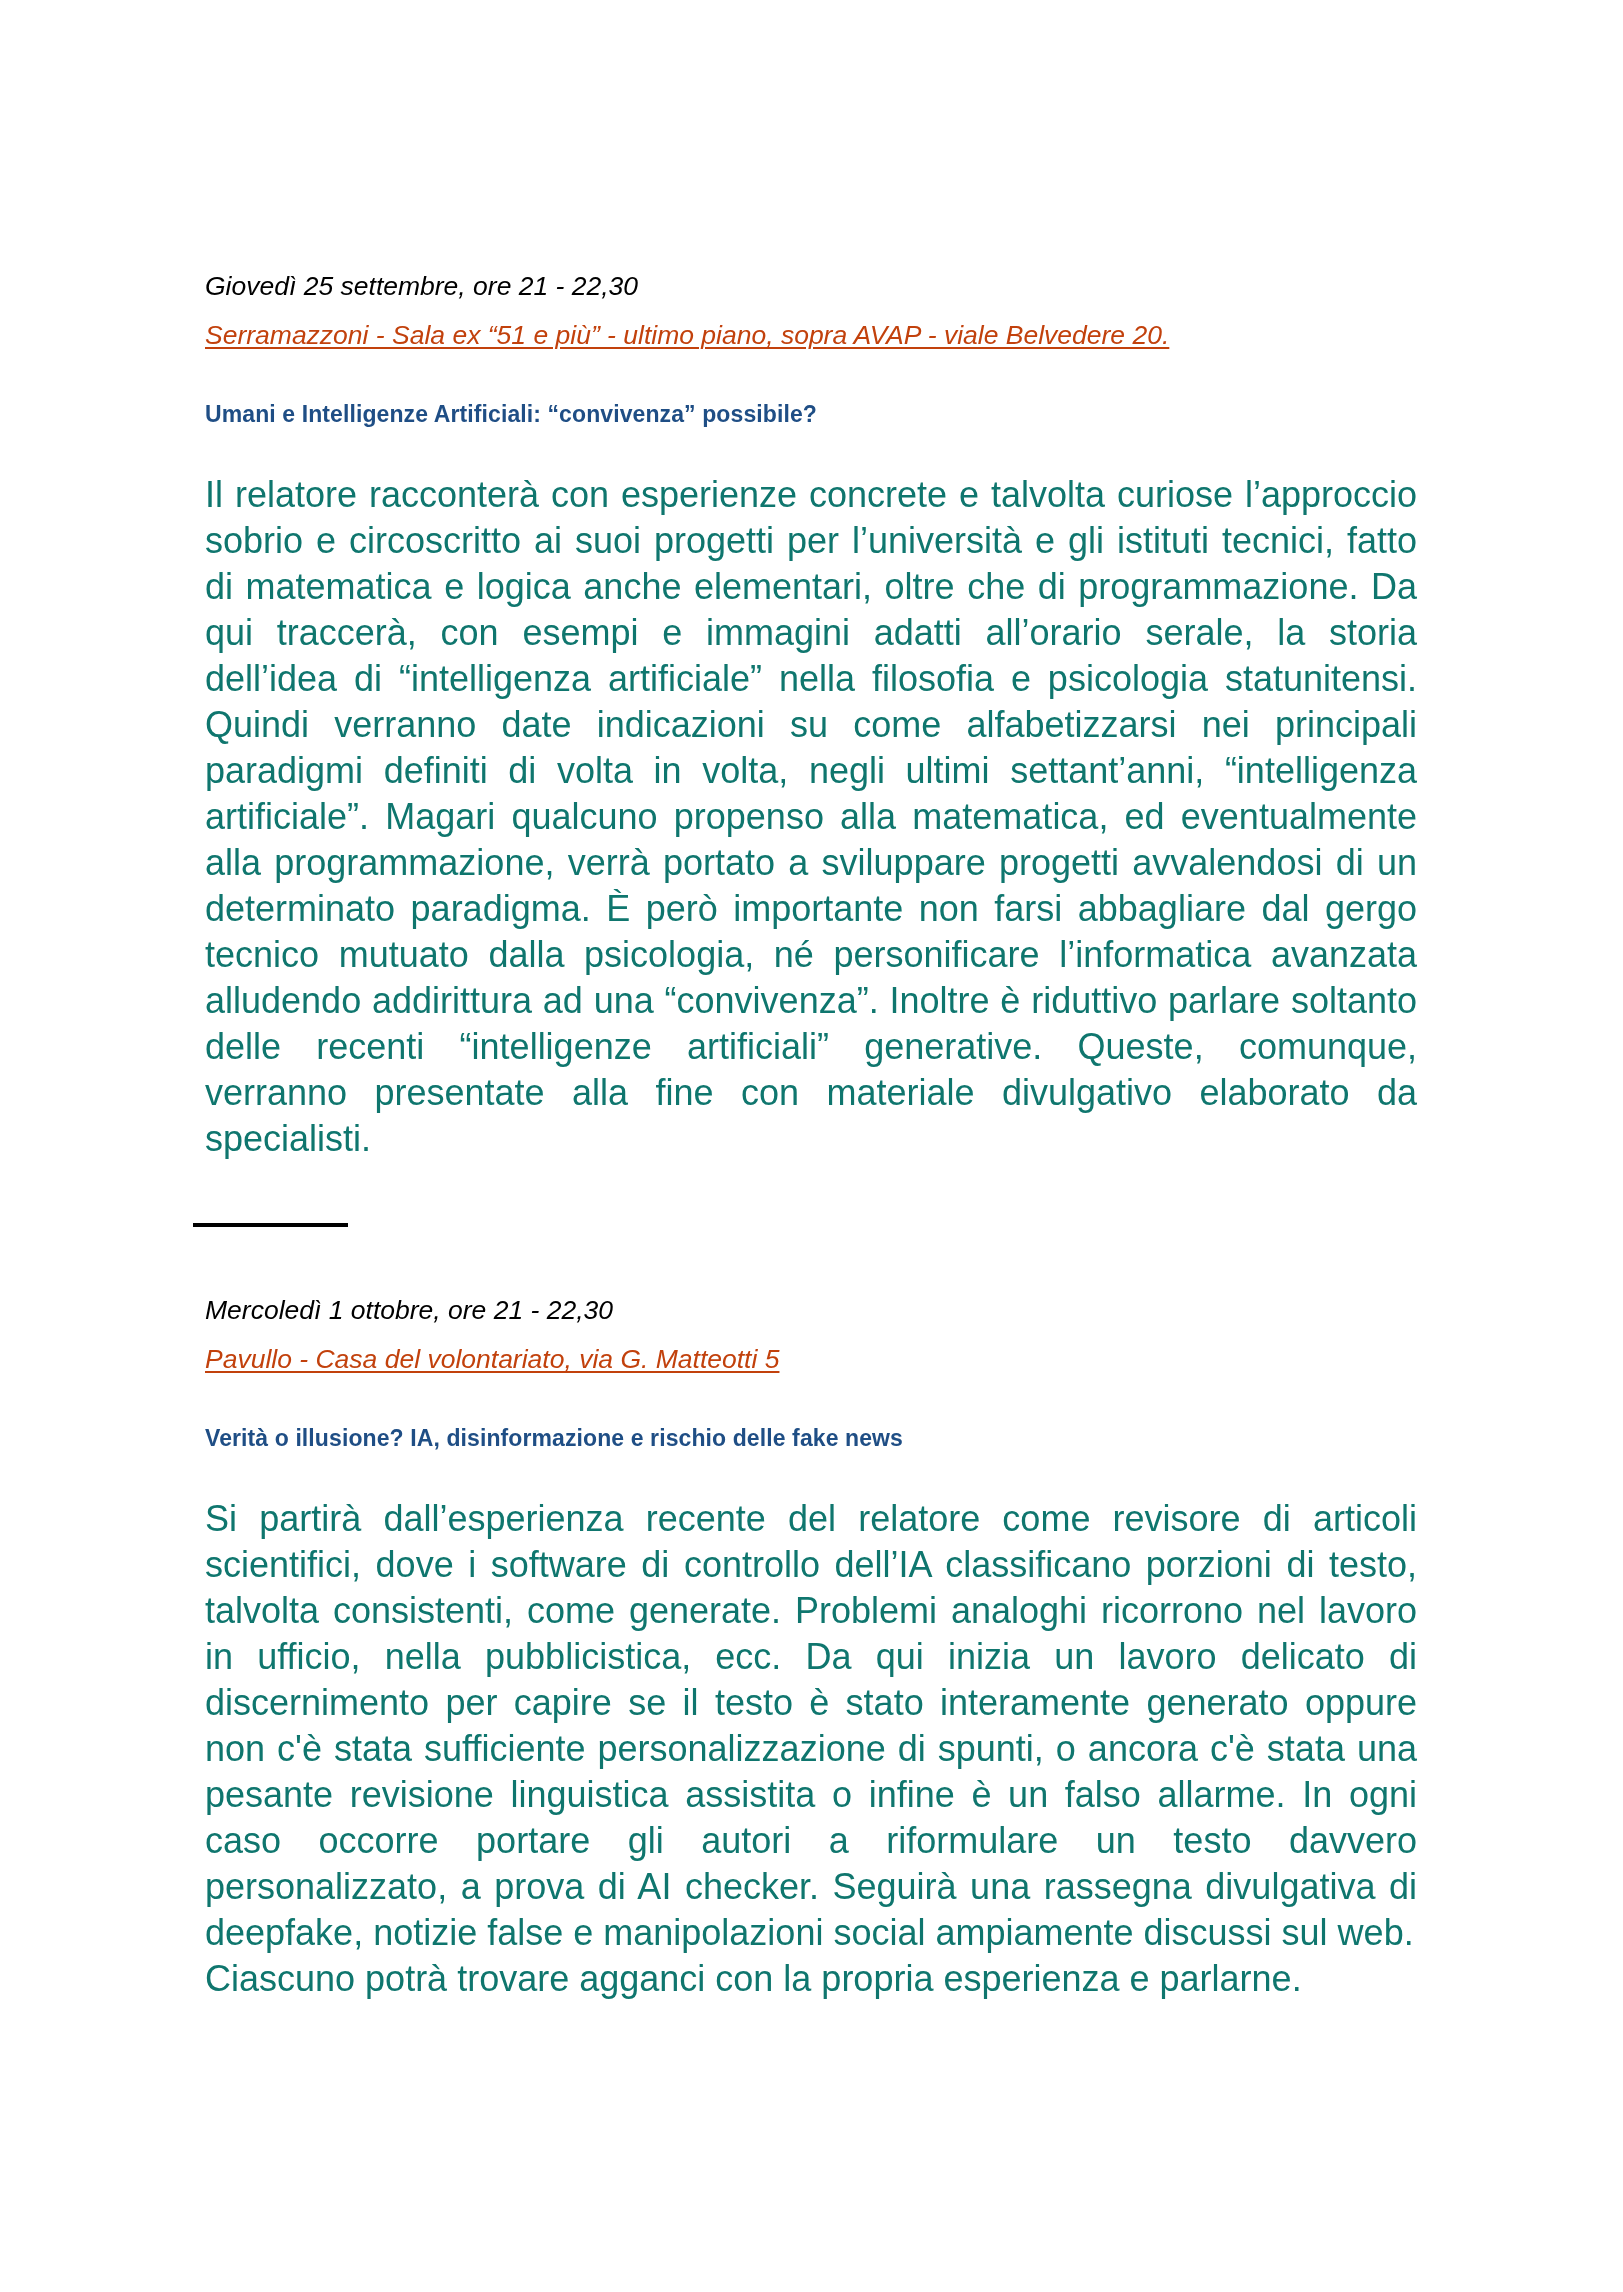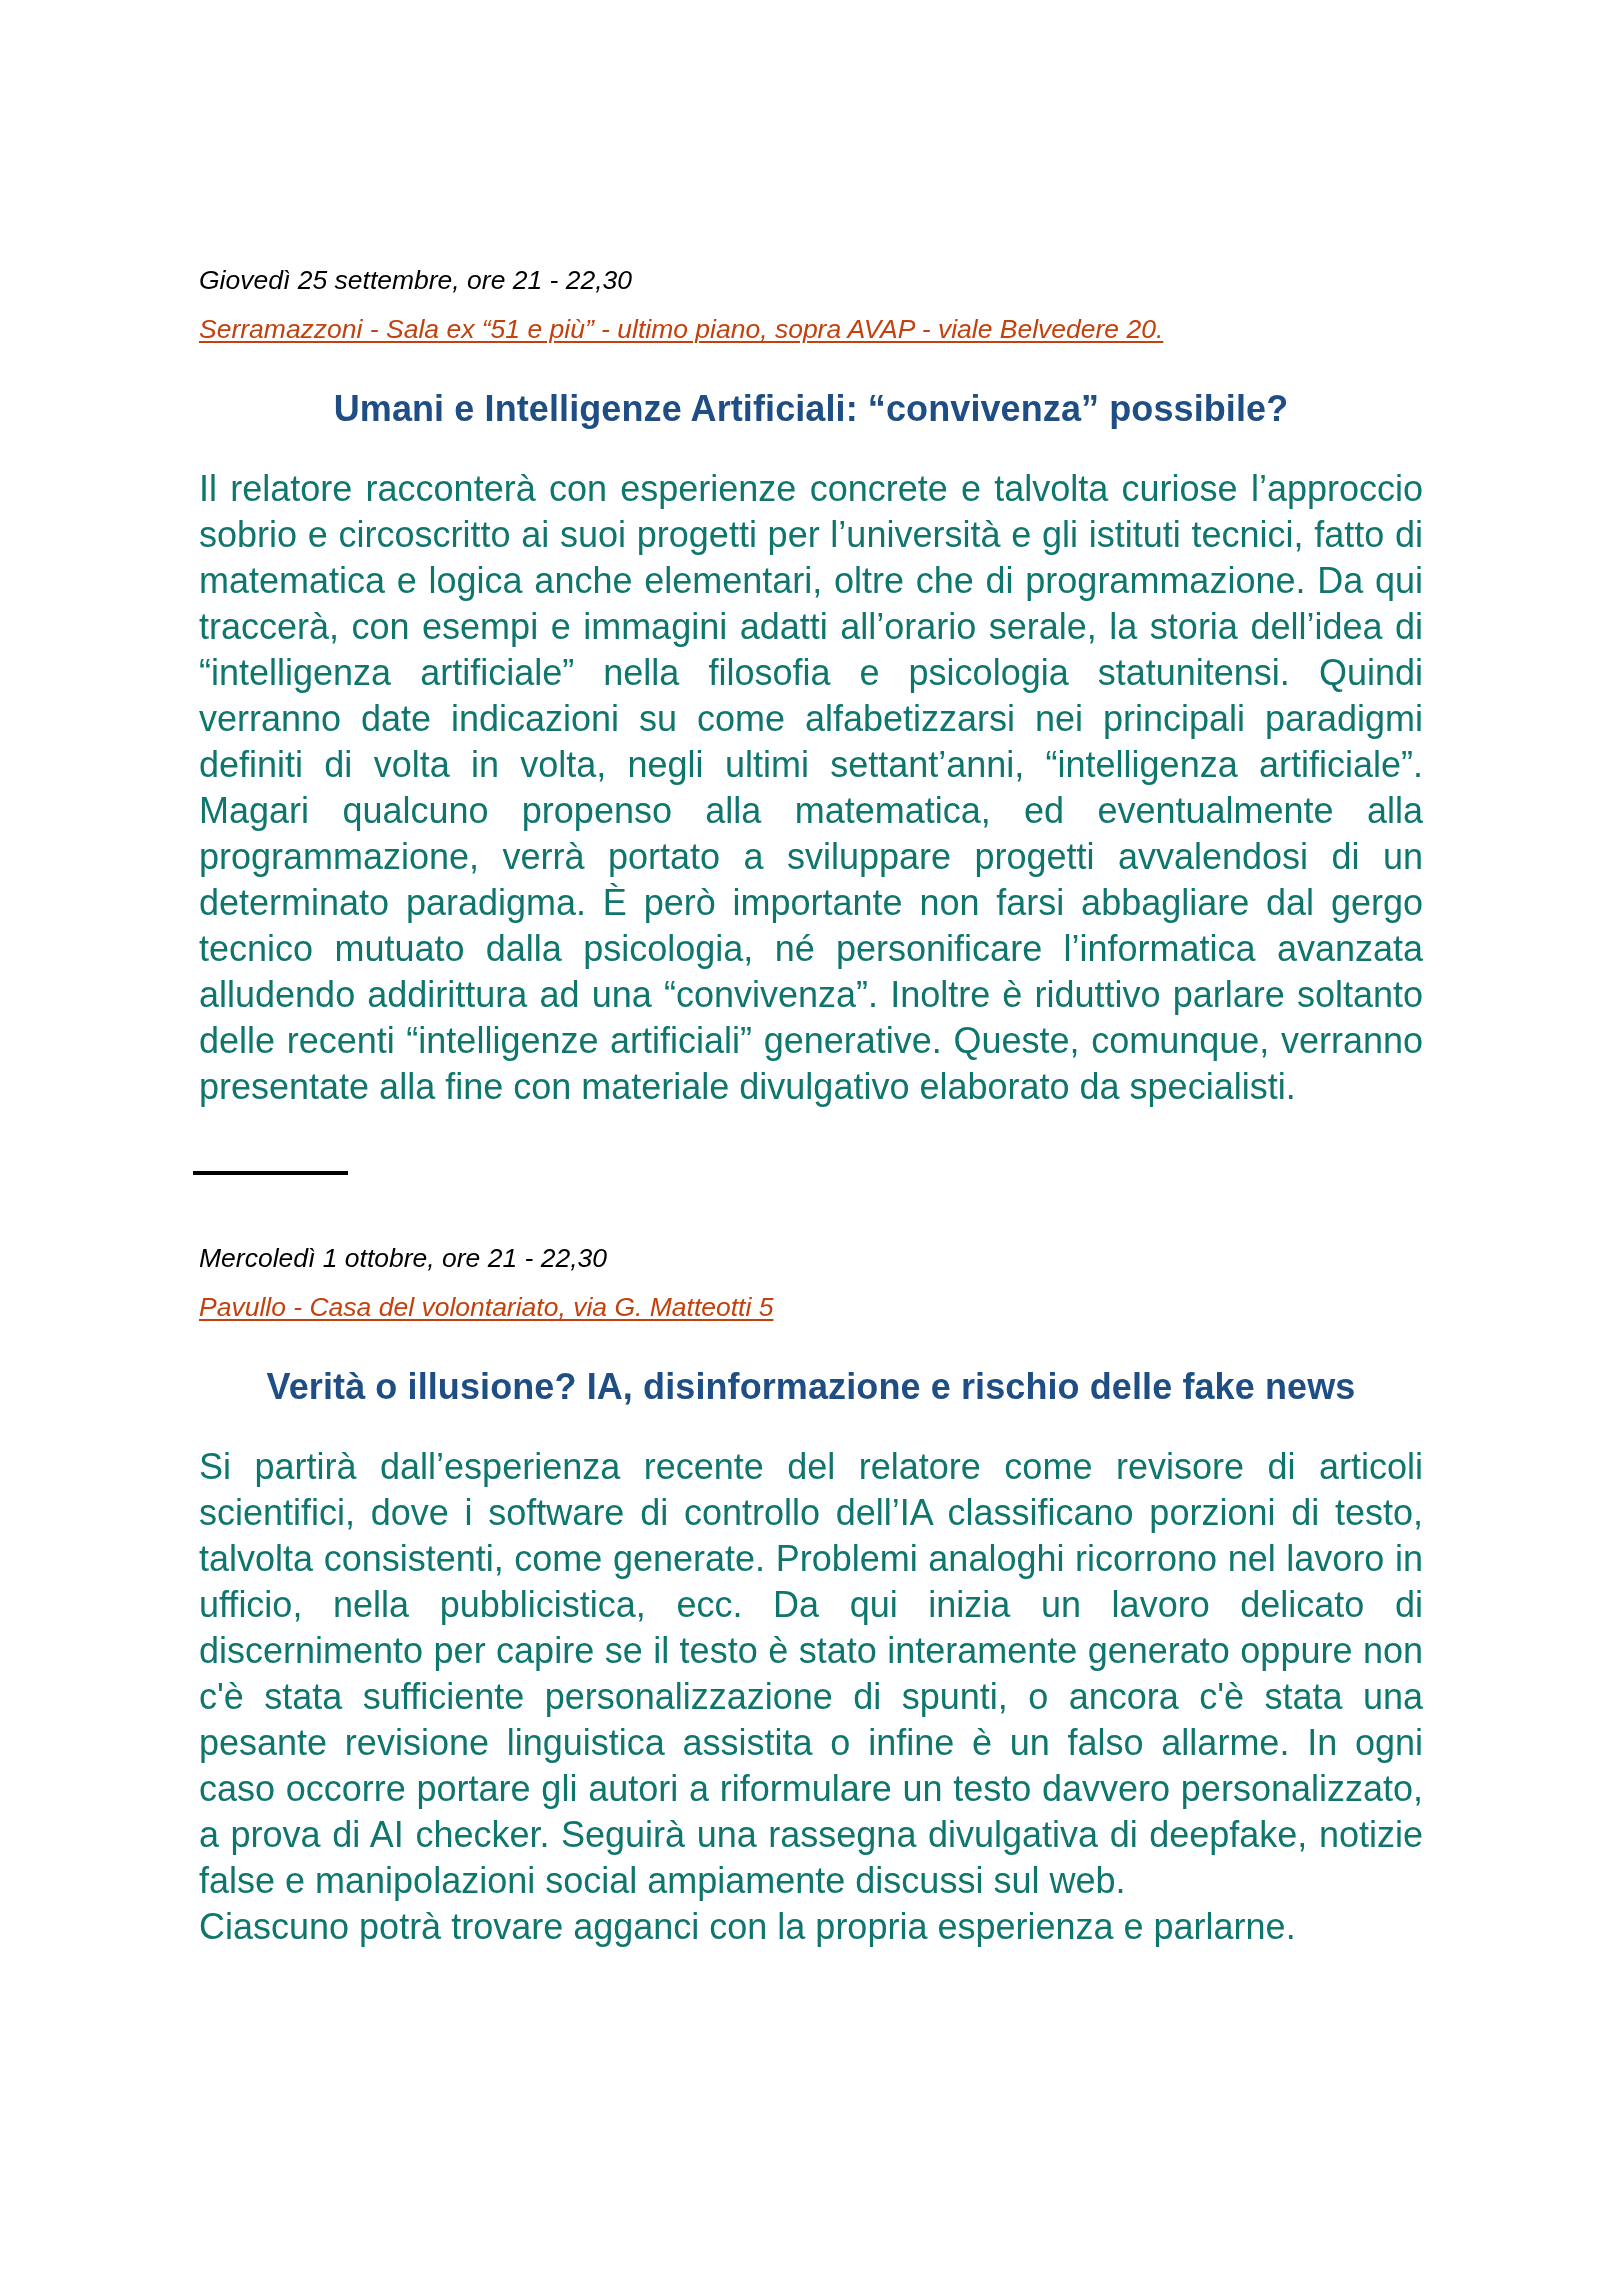--- a/index.html
+++ b/index.html
@@ -18,21 +18,21 @@
 
   .page {
     position: relative;
     width: 1623px;
     min-height: 2293px;
     box-sizing: border-box;
     padding: 250px 194px 0 193px;
   }
 
   .event {
-    margin: 6px;
+    margin: 12px;
   }
 
   .event-meta {
     margin: 0;
   }
 
   .event-date {
     font-style: italic;
     font-size: 26.5px;
     line-height: 49px;
@@ -47,26 +47,25 @@
     line-height: 49px;
     color: #c2410c;
     text-decoration: underline;
     text-decoration-thickness: 2px;
     text-underline-offset: 2.9px;
     white-space: pre;
   }
 
   .event-title {
     margin: 35px 0 0 0;
-    font-size: 36px;
+    font-size: 23px;
     font-weight: bold;
     line-height: 39px;
     color: #1f4e85;
     letter-spacing: 0.1px;
-    text-align: center;
   }
 
   .event-body {
     margin: 38px 0 0 0;
     font-size: 36px;
     line-height: 46px;
     text-align: justify;
     text-justify: inter-word;
     color: #0f766e;
     hyphens: none;

